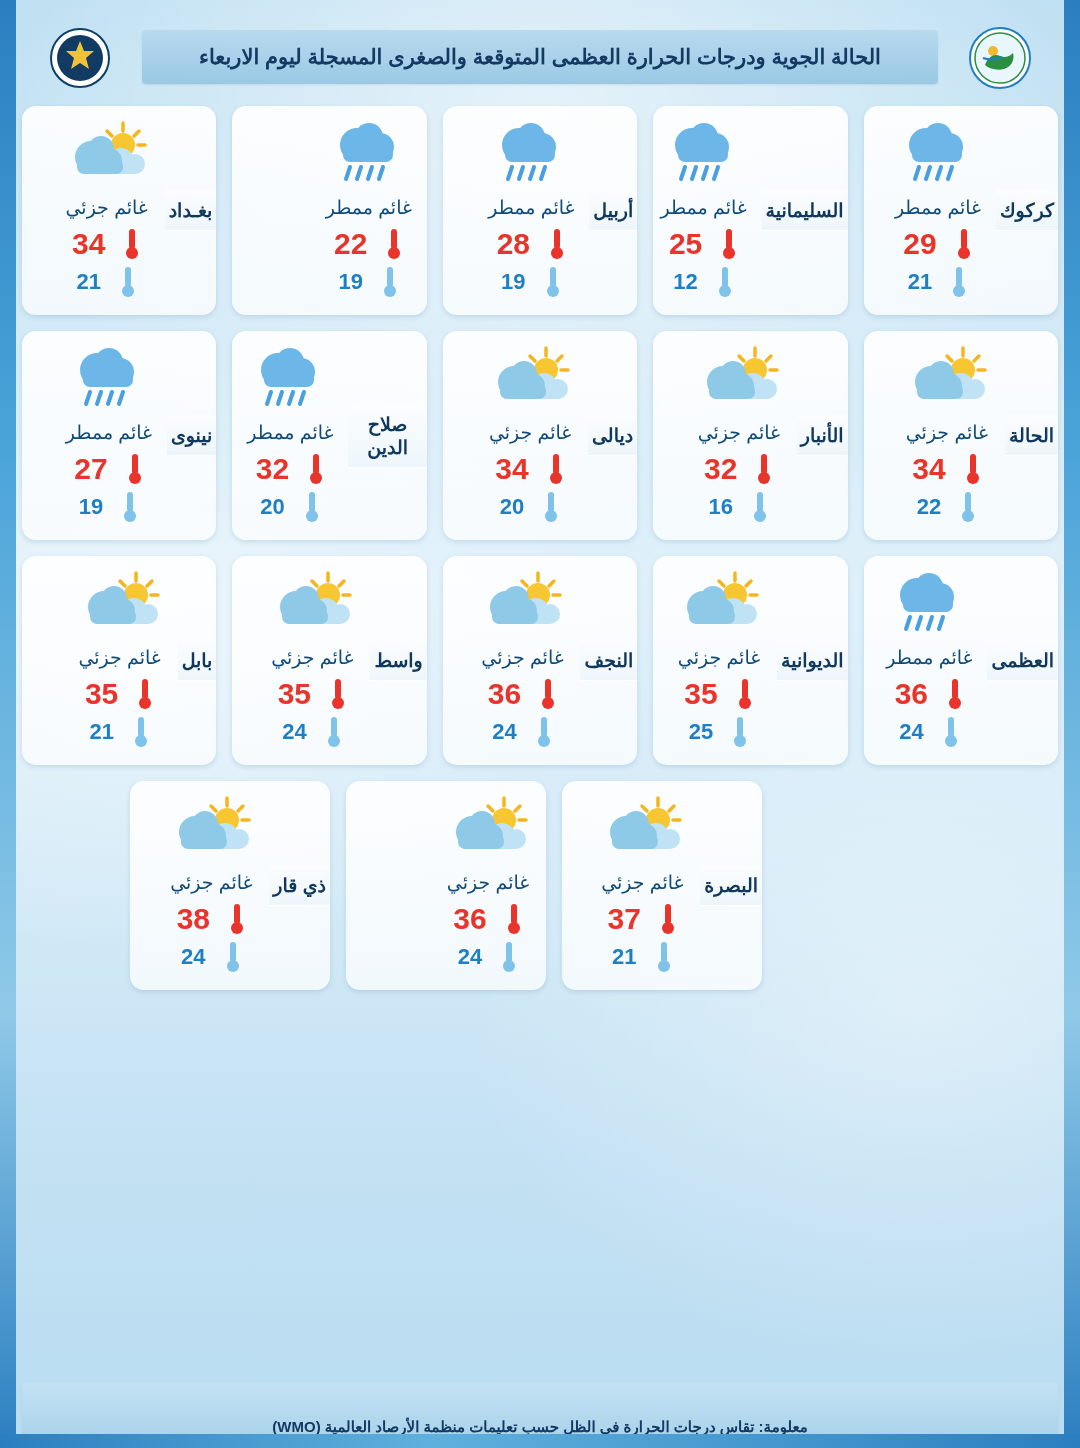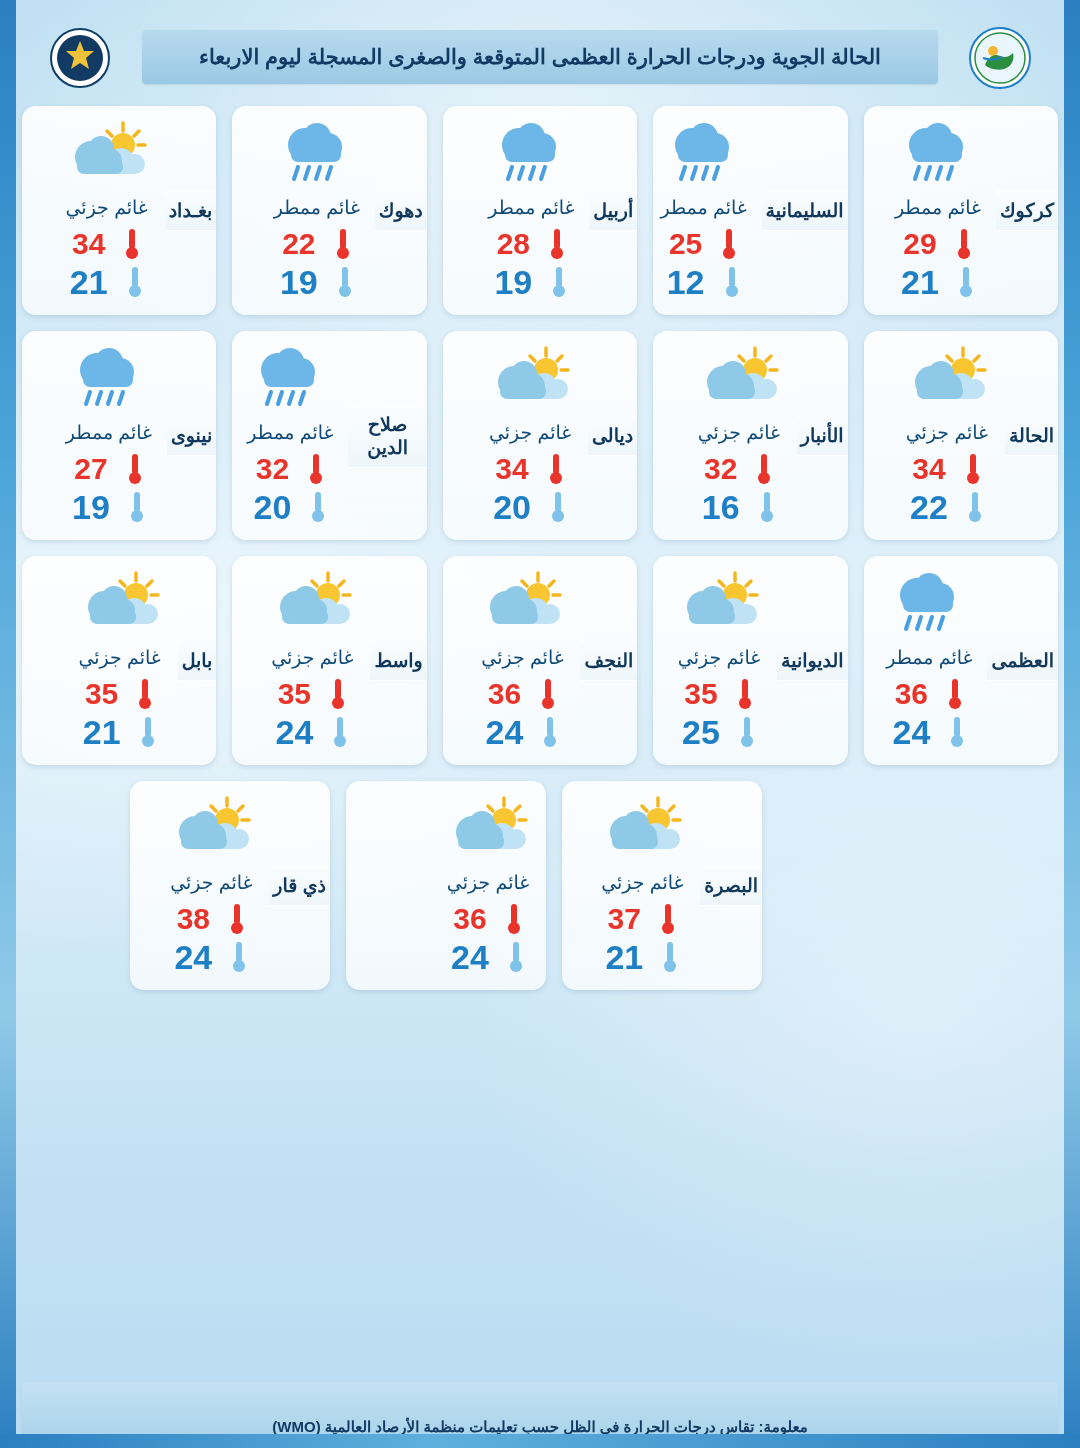--- a/index.html
+++ b/index.html
@@ -99,21 +99,21 @@
     font-size: 19px; font-weight: normal; color: #0f4a78;
     margin-top: 2px; margin-bottom: 6px; white-space: nowrap;
   }
   .temp-row {
     width: 100%;
     display: flex; align-items: center; justify-content: center;
     gap: 18px;
     height: 38px;
   }
   .temp-max { font-size: 30px; font-weight: bold; color: #e8342a; }
-  .temp-min { font-size: 34px; font-weight: bold; color: #1f7fc4; }
+  .temp-min { font-size: 22px; font-weight: bold; color: #1f7fc4; }
   .thermo { width: 18px; height: 34px; }
 
   
   .footer {
     margin-top: 4px;
     height: 56px;
     background: linear-gradient(180deg, rgba(196,226,243,0.9), rgba(168,210,234,0.9));
     border-radius: 4px;
     display: flex; align-items: center; justify-content: center;
     box-shadow: 0 1px 2px rgba(0,0,0,0.08);
@@ -269,21 +269,20 @@
             <svg class="thermo" viewBox="0 0 18 34">
               <rect x="6" y="2" width="6" height="20" rx="3" fill="#7fc2ea"></rect>
                 <circle cx="9" cy="26" r="6" fill="#7fc2ea"></circle>
             </svg>
             <span class="temp-min">19</span>
           </div>
         </div>
       </div>
 
       <div class="card">
-        <div class="card-title">دهوك</div>
         <div class="card-body">
           <div class="icon-box">
             <svg width="92" height="72" viewBox="0 0 92 72">
               <g fill="#6cb7e8">
                 <circle cx="34" cy="26" r="17"></circle>
                   <circle cx="57" cy="28" r="14"></circle>
                   <circle cx="46" cy="18" r="14"></circle>
                 <rect x="20" y="28" width="50" height="15" rx="7"></rect>
               </g>
               <g stroke="#4a9fe0" stroke-width="4" stroke-linecap="round">

